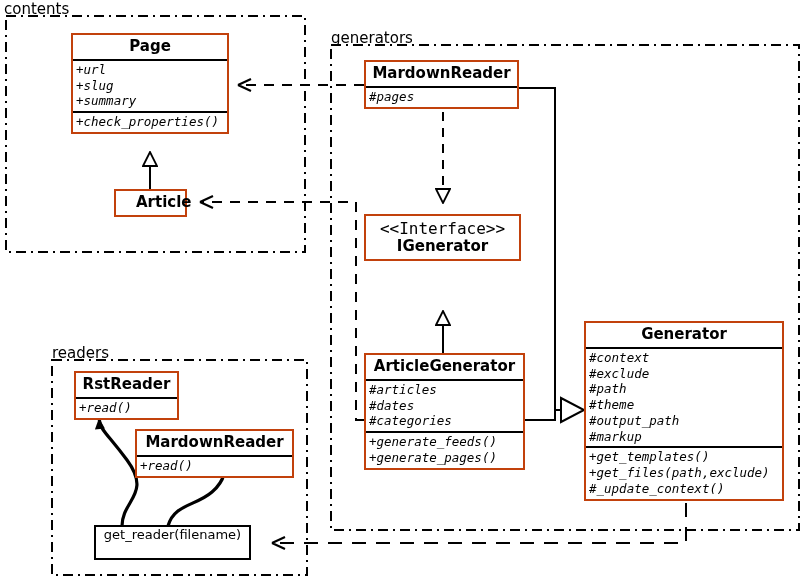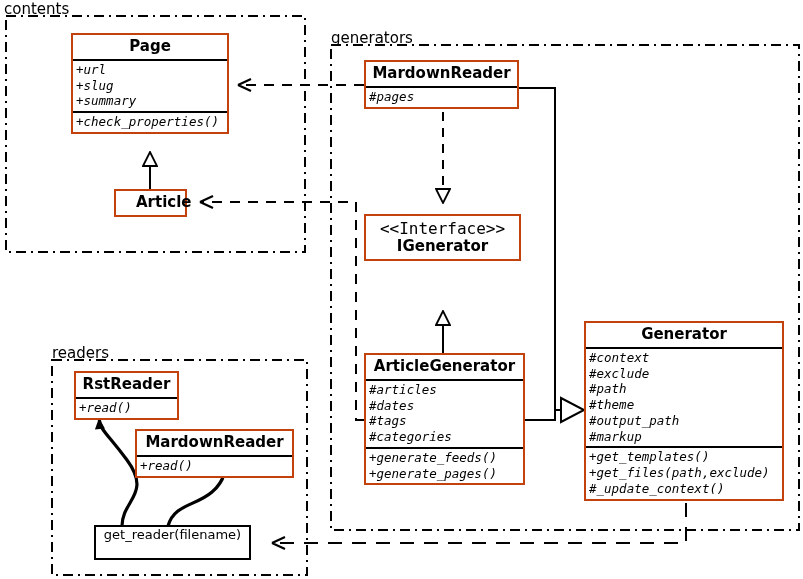--- a/index.html
+++ b/index.html
@@ -185,21 +185,20 @@
     <span class="uml-stereotype">&lt;&lt;Interface&gt;&gt;</span>
     <span>IGenerator</span>
   </div>
 </div>
 
 <div class="uml-class" style="left:364px; top:353px; width:161px;">
   <div class="uml-name">ArticleGenerator</div>
   <div class="uml-compartment uml-sep">
     <div class="uml-member">#articles</div>
     <div class="uml-member">#dates</div>
-    <div class="uml-member">#tags</div>
     <div class="uml-member">#categories</div>
   </div>
   <div class="uml-compartment uml-sep">
     <div class="uml-member">+generate_feeds()</div>
     <div class="uml-member">+generate_pages()</div>
   </div>
 </div>
 
 <div class="uml-class" style="left:584px; top:321px; width:200px;">
   <div class="uml-name">Generator</div>

